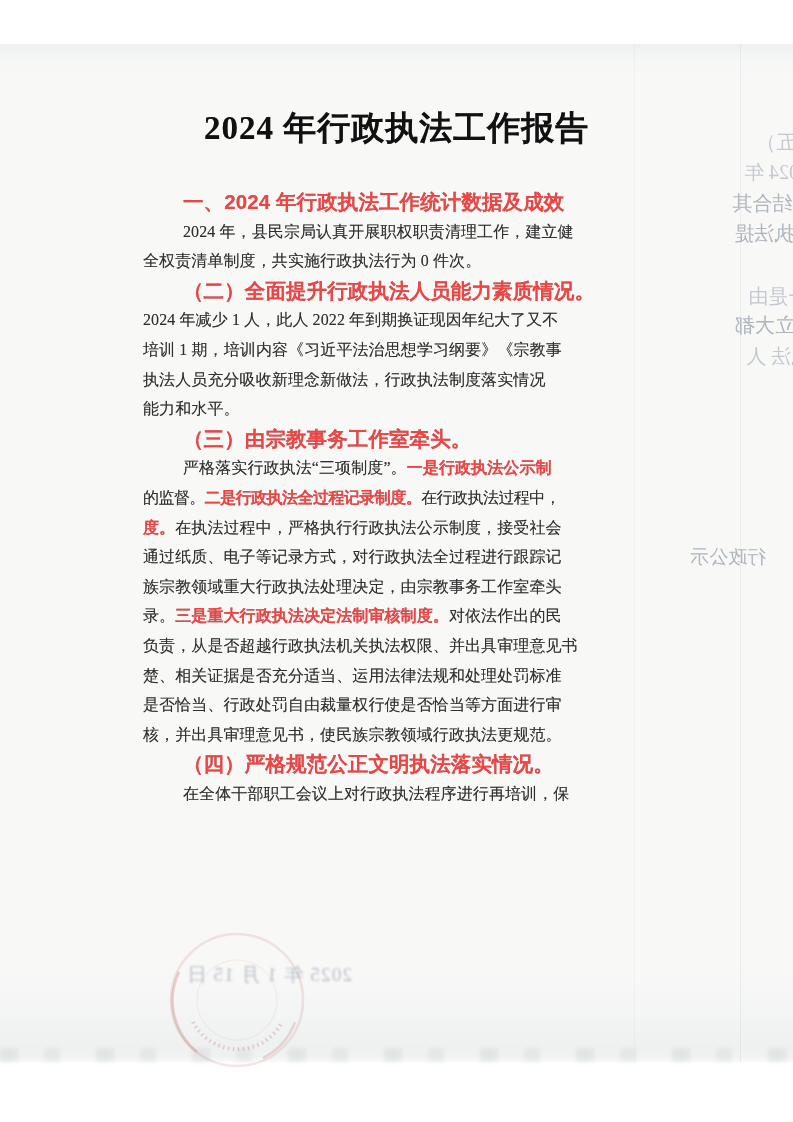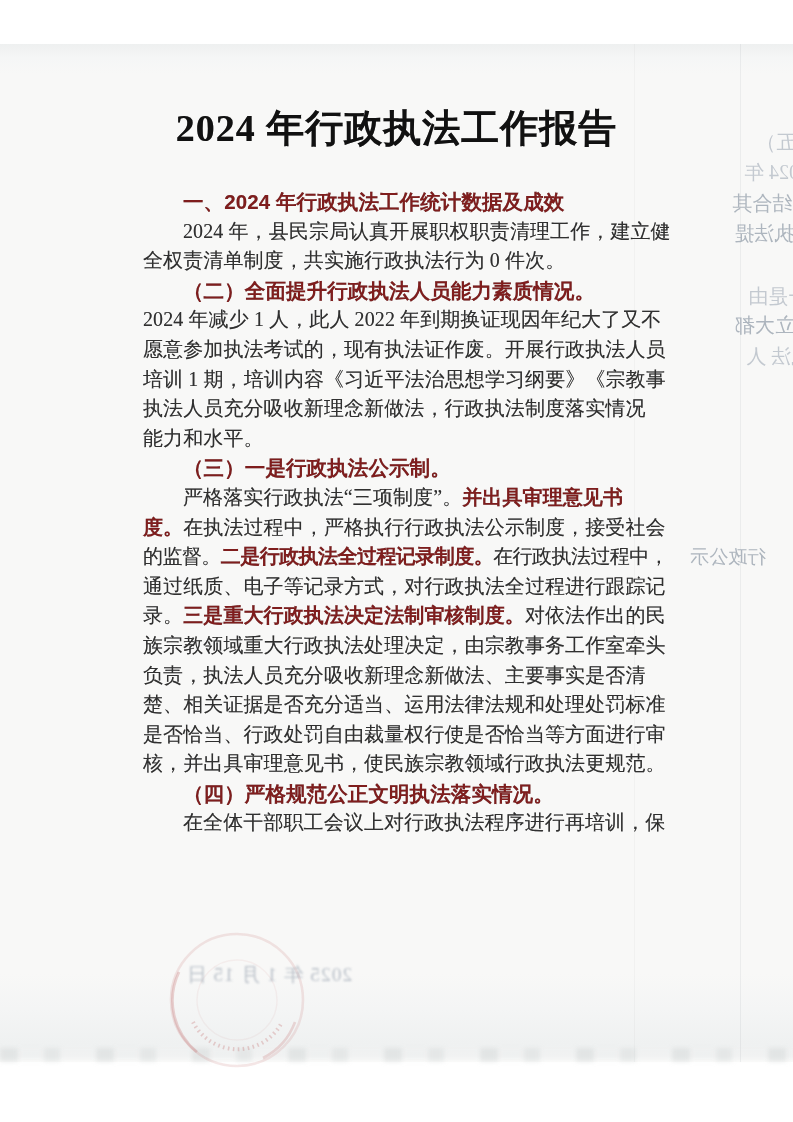--- a/index.html
+++ b/index.html
@@ -20,28 +20,28 @@
     background:repeating-linear-gradient(90deg,
       rgba(188,194,194,.28) 0 18px,rgba(228,231,231,.12) 18px 44px,
       rgba(200,206,206,.30) 44px 60px,rgba(238,240,240,.10) 60px 96px);
     filter:blur(2px);
   }
   .crease{position:absolute;top:44px;height:1018px;width:1px;background:rgba(150,156,160,.13);}
   .crease.c2{background:rgba(150,156,160,.07);}
   
   .title{
     position:absolute;left:0;top:108px;width:793px;height:40px;line-height:40px;
-    text-align:center;font-size:38px;font-weight:700;letter-spacing:1px;color:#111;
+    text-align:center;font-size:33px;font-weight:700;letter-spacing:1px;color:#111;
     text-shadow:0 0 .5px rgba(20,20,20,.55);
   }
   
   .bodycol{position:absolute;left:143px;top:187px;width:620px;color:#303030;}
-  .line{height:29.6px;line-height:29.6px;font-size:20px;letter-spacing:.1px;white-space:nowrap;
+  .line{height:29.6px;line-height:29.6px;font-size:16px;letter-spacing:.1px;white-space:nowrap;
         text-shadow:0 0 .4px rgba(45,45,45,.45);}
-  .line .b{font-weight:700;color:#7f1d1d;
+  .line .b{font-weight:700;color:#ef4444;
         font-family:"Liberation Sans","DejaVu Sans",sans-serif;}
   .line.head{font-weight:700;color:#1b1b1b;font-size:20.5px;
         font-family:"Liberation Sans","DejaVu Sans",sans-serif;}
   .line.indent{padding-left:40px;}
   .line.tight{letter-spacing:-.55px;}
   
   .ghost{
     position:absolute;transform:scaleX(-1);white-space:nowrap;
     color:#b7bec7;opacity:.8;filter:blur(.7px);
     font-family:"Liberation Serif","DejaVu Serif",serif;
@@ -87,32 +87,31 @@
   <div class="date-ghost">2025 年 1 月 15 日</div>
 
   <div class="title">2024 年行政执法工作报告</div>
 
   <div class="bodycol" id="body-lines">
       <div class="line head indent"><span class="b">一、2024 年行政执法工作统计数据及成效</span></div>
       <div class="line indent"><span>2024 年，县民宗局认真开展职权职责清理工作，建立健</span></div>
       <div class="line"><span>全权责清单制度，共实施行政执法行为 0 件次。</span></div>
       <div class="line head indent"><span class="b">（二）全面提升行政执法人员能力素质情况。</span></div>
       <div class="line"><span>2024 年减少 1 人，此人 2022 年到期换证现因年纪大了又不</span></div>
-      <div class="line"><span>愿意参加执法考试的，现有执法证作废。开展行政执法人员</span></div>
       <div class="line"><span>培训 1 期，培训内容《习近平法治思想学习纲要》《宗教事</span></div>
       <div class="line"><span>执法人员充分吸收新理念新做法，行政执法制度落实情况</span></div>
       <div class="line"><span>能力和水平。</span></div>
-      <div class="line head indent"><span class="b">（三）一是行政执法公示制。</span></div>
-      <div class="line indent"><span>严格落实行政执法“三项制度”。</span><span class="b">并出具审理意见书</span></div>
+      <div class="line head indent"><span class="b">（三）由宗教事务工作室牵头。</span></div>
+      <div class="line indent"><span>严格落实行政执法“三项制度”。</span><span class="b">一是行政执法公示制</span></div>
+      <div class="line tight"><span>的监督。</span><span class="b">二是行政执法全过程记录制度。</span><span>在行政执法过程中，</span></div>
       <div class="line"><span class="b">度。</span><span>在执法过程中，严格执行行政执法公示制度，接受社会</span></div>
-      <div class="line tight"><span>的监督。</span><span class="b">二是行政执法全过程记录制度。</span><span>在行政执法过程中，</span></div>
       <div class="line"><span>通过纸质、电子等记录方式，对行政执法全过程进行跟踪记</span></div>
+      <div class="line"><span>族宗教领域重大行政执法处理决定，由宗教事务工作室牵头</span></div>
       <div class="line"><span>录。</span><span class="b">三是重大行政执法决定法制审核制度。</span><span>对依法作出的民</span></div>
-      <div class="line"><span>族宗教领域重大行政执法处理决定，由宗教事务工作室牵头</span></div>
-      <div class="line"><span>负责，执法人员充分吸收新理念新做法、主要事实是否清</span></div>
+      <div class="line"><span>负责，从是否超越行政执法机关执法权限、并出具审理意见书</span></div>
       <div class="line"><span>楚、相关证据是否充分适当、运用法律法规和处理处罚标准</span></div>
       <div class="line"><span>是否恰当、行政处罚自由裁量权行使是否恰当等方面进行审</span></div>
       <div class="line"><span>核，并出具审理意见书，使民族宗教领域行政执法更规范。</span></div>
       <div class="line head indent"><span class="b">（四）严格规范公正文明执法落实情况。</span></div>
       <div class="line indent"><span>在全体干部职工会议上对行政执法程序进行再培训，保</span></div>
     </div>
 
 </div>
 
 </body></html>

